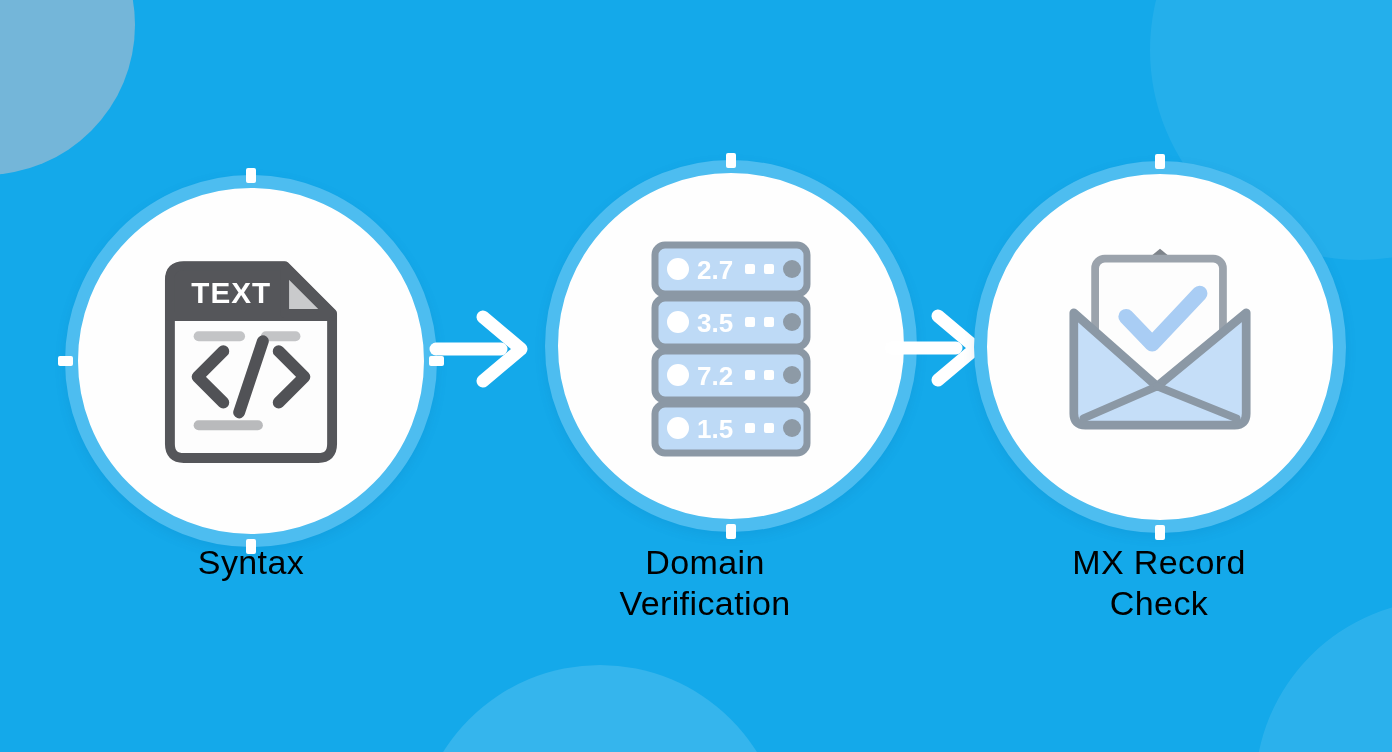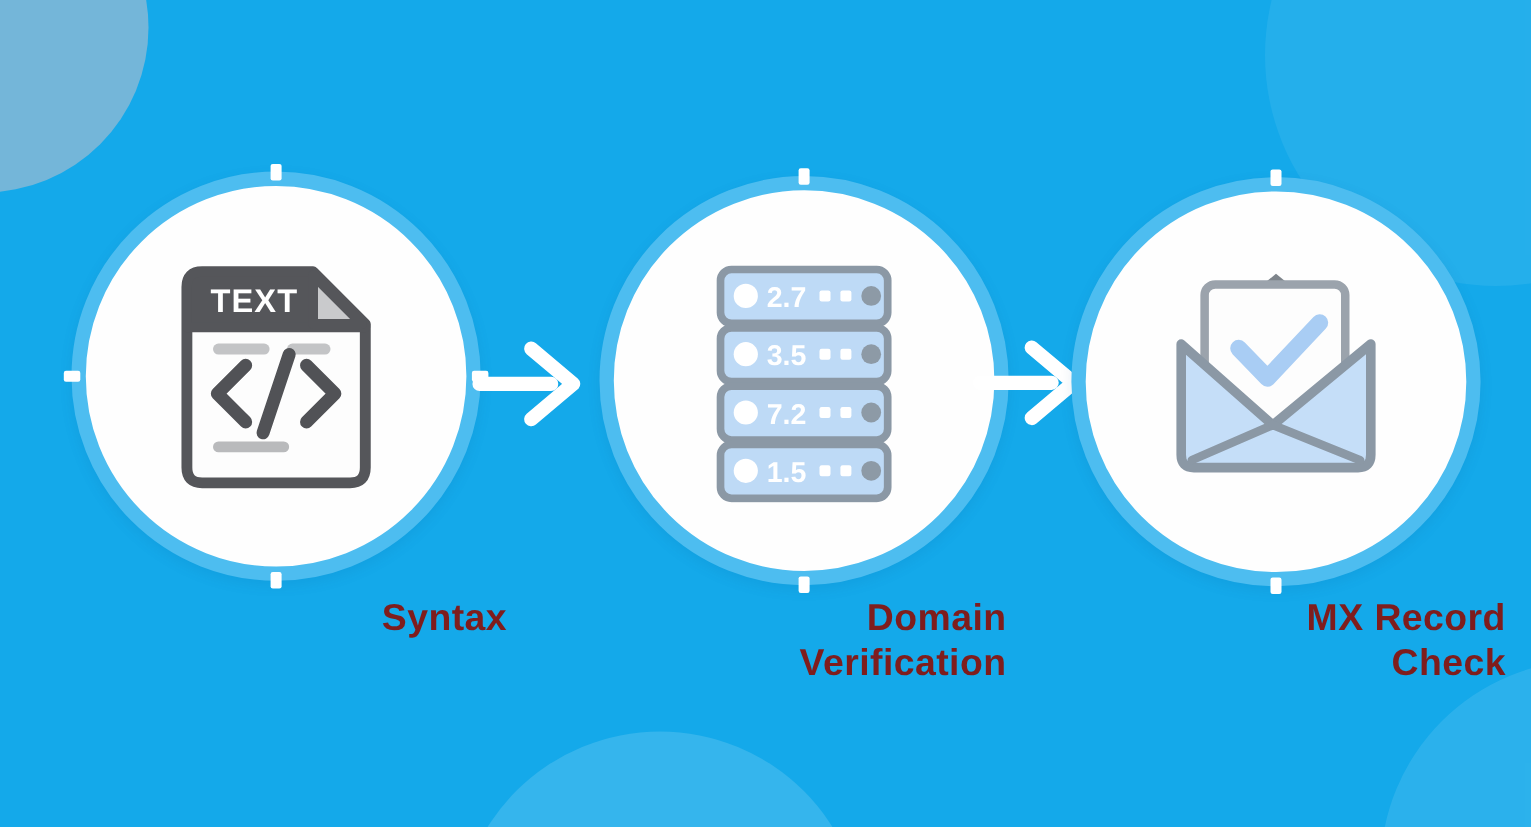--- a/index.html
+++ b/index.html
@@ -14,21 +14,21 @@
     background: #14a9ea;
     overflow: hidden;
   }
   .deco { position: absolute; border-radius: 50%; }
   .deco-tl { left: -165px; top: -125px; width: 300px; height: 300px; background: #74b6d9; }
   .deco-tr { left: 1150px; top: -160px; width: 420px; height: 420px; background: rgba(255,255,255,0.07); }
   .deco-bc { left: 415px;  top: 665px;  width: 370px; height: 370px; background: rgba(255,255,255,0.14); }
   .deco-br { left: 1255px; top: 600px;  width: 380px; height: 380px; background: rgba(255,255,255,0.10); }
 
   .circle-wrap { position: absolute; width: 372px; height: 372px; }
-  .cw-1 { left: 65px;  top: 156px; }
+  .cw-1 { left: 65px;  top: 175px; }
   .cw-2 { left: 545px; top: 160px; }
   .cw-3 { left: 974px; top: 161px; }
 
   .step-circle {
     box-sizing: border-box;
     width: 372px; height: 372px;
     border-radius: 50%;
     background: #fefefe;
     border: 13px solid #4dbdf0;
     box-shadow: 0 4px 12px rgba(0, 80, 140, 0.10);
@@ -45,24 +45,24 @@
   .icon-env    { margin-top: -10px; }
 
   .arrow { position: absolute; }
   .arrow-1 { left: 429px; top: 309px; }
   .arrow-2 { left: 884px; top: 308px; }
 
   .step-label {
     position: absolute;
     top: 542px;
     width: 420px;
-    text-align: right;
-    color: #7f1d1d;
+    text-align: center;
+    color: #000000;
     font-size: 34px;
-    font-weight: 700;
+    font-weight: 400;
     line-height: 41px;
     letter-spacing: 0.4px;
   }
   .label-1 { left: 41px; }
   .label-2 { left: 495px; }
   .label-3 { left: 949px; }
   .step-label span { display: block; }
 
   svg text { font-family: "Liberation Sans", sans-serif; }
 </style>

